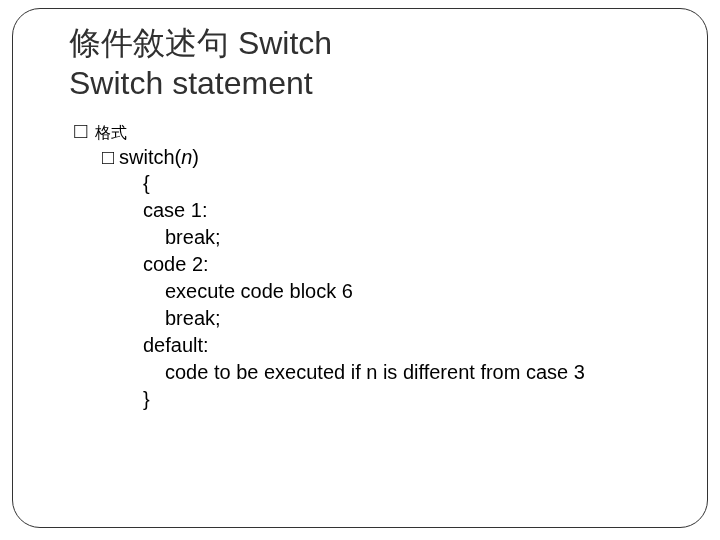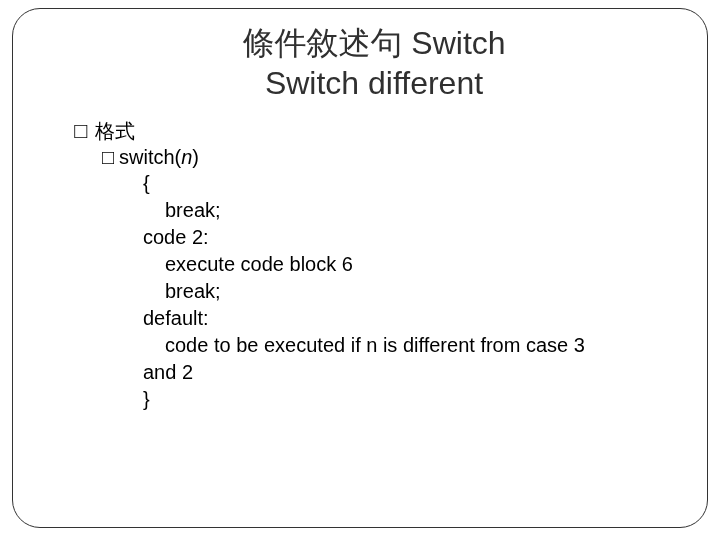--- a/index.html
+++ b/index.html
@@ -24,77 +24,76 @@
     width: 100%;
     height: 100%;
     padding: 14px 28px 14px 56px;
   }
   .title {
     font-size: 32px;
     line-height: 1.25;
     color: #303030;
     margin: 0 0 14px 0;
     font-weight: 400;
-    text-align: center;
   }
   .row {
     display: flex;
     align-items: baseline;
   }
   .bullet {
     font-family: Arial, sans-serif;
     font-size: 22px;
     line-height: 1.25;
     color: #000;
     display: inline-block;
     text-align: center;
   }
   .lvl1 .bullet { width: 24px; margin-right: 2px; }
-  .lvl1 .label { font-size: 20px; }
+  .lvl1 .label { font-size: 16px; }
   .lvl2 { margin-left: 28px; }
   .lvl2 .bullet { width: 22px; font-size: 20px; }
   .lvl2 .label { font-size: 20px; }
   .codeblock {
     margin-left: 74px;
     font-size: 20px;
     line-height: 1.35;
   }
   .codeblock .ln { white-space: pre; }
   .ind1 { padding-left: 22px; }
   .n-italic { font-style: italic; color: #000; }
 </style>
 </head>
 <body>
 
 <div class="slide">
   <div class="panel">
 
     <h1 class="title">
       <span>條件敘述句 Switch</span><br>
-      <span>Switch different</span>
+      <span>Switch statement</span>
     </h1>
 
     <div class="row lvl1">
       <span class="bullet">□</span>
       <span class="label">格式</span>
     </div>
 
     <div class="row lvl2">
       <span class="bullet">□</span>
       <span class="label">
         <span>switch(</span><span class="n-italic">n</span><span>)</span>
       </span>
     </div>
 
     <div class="codeblock">
       <div class="ln">{</div>
+      <div class="ln">case 1:</div>
       <div class="ln ind1">break;</div>
       <div class="ln">code 2:</div>
       <div class="ln ind1">execute code block 6</div>
       <div class="ln ind1">break;</div>
       <div class="ln">default:</div>
       <div class="ln ind1">code to be executed if n is different from case 3</div>
-      <div class="ln">and 2</div>
       <div class="ln">}</div>
     </div>
 
   </div>
 </div>
 
 </body></html>

